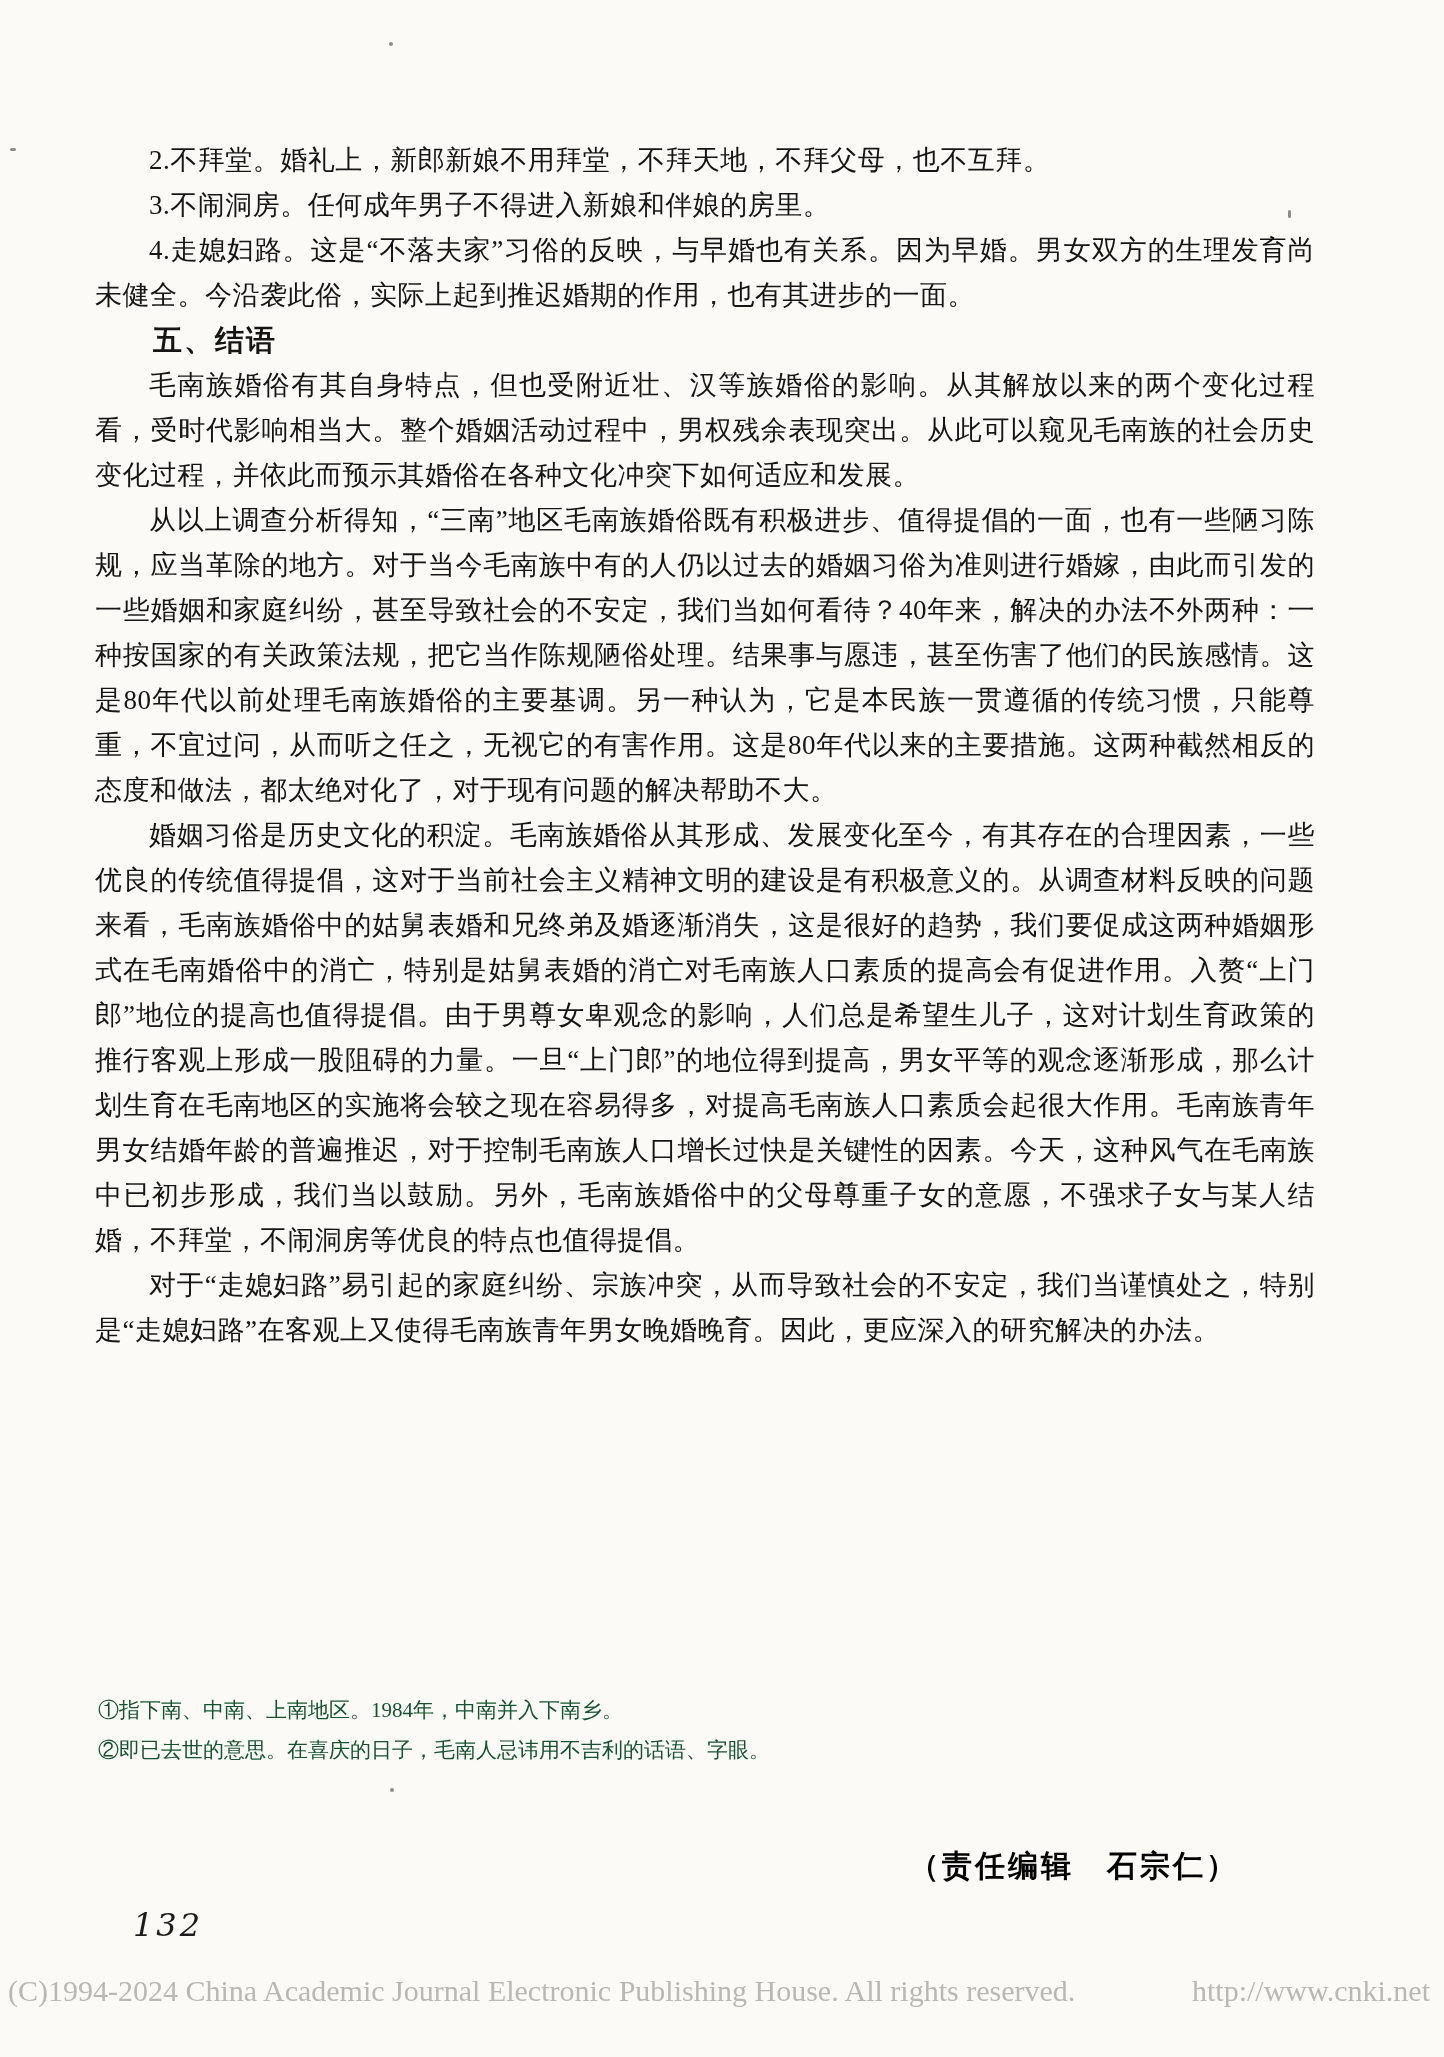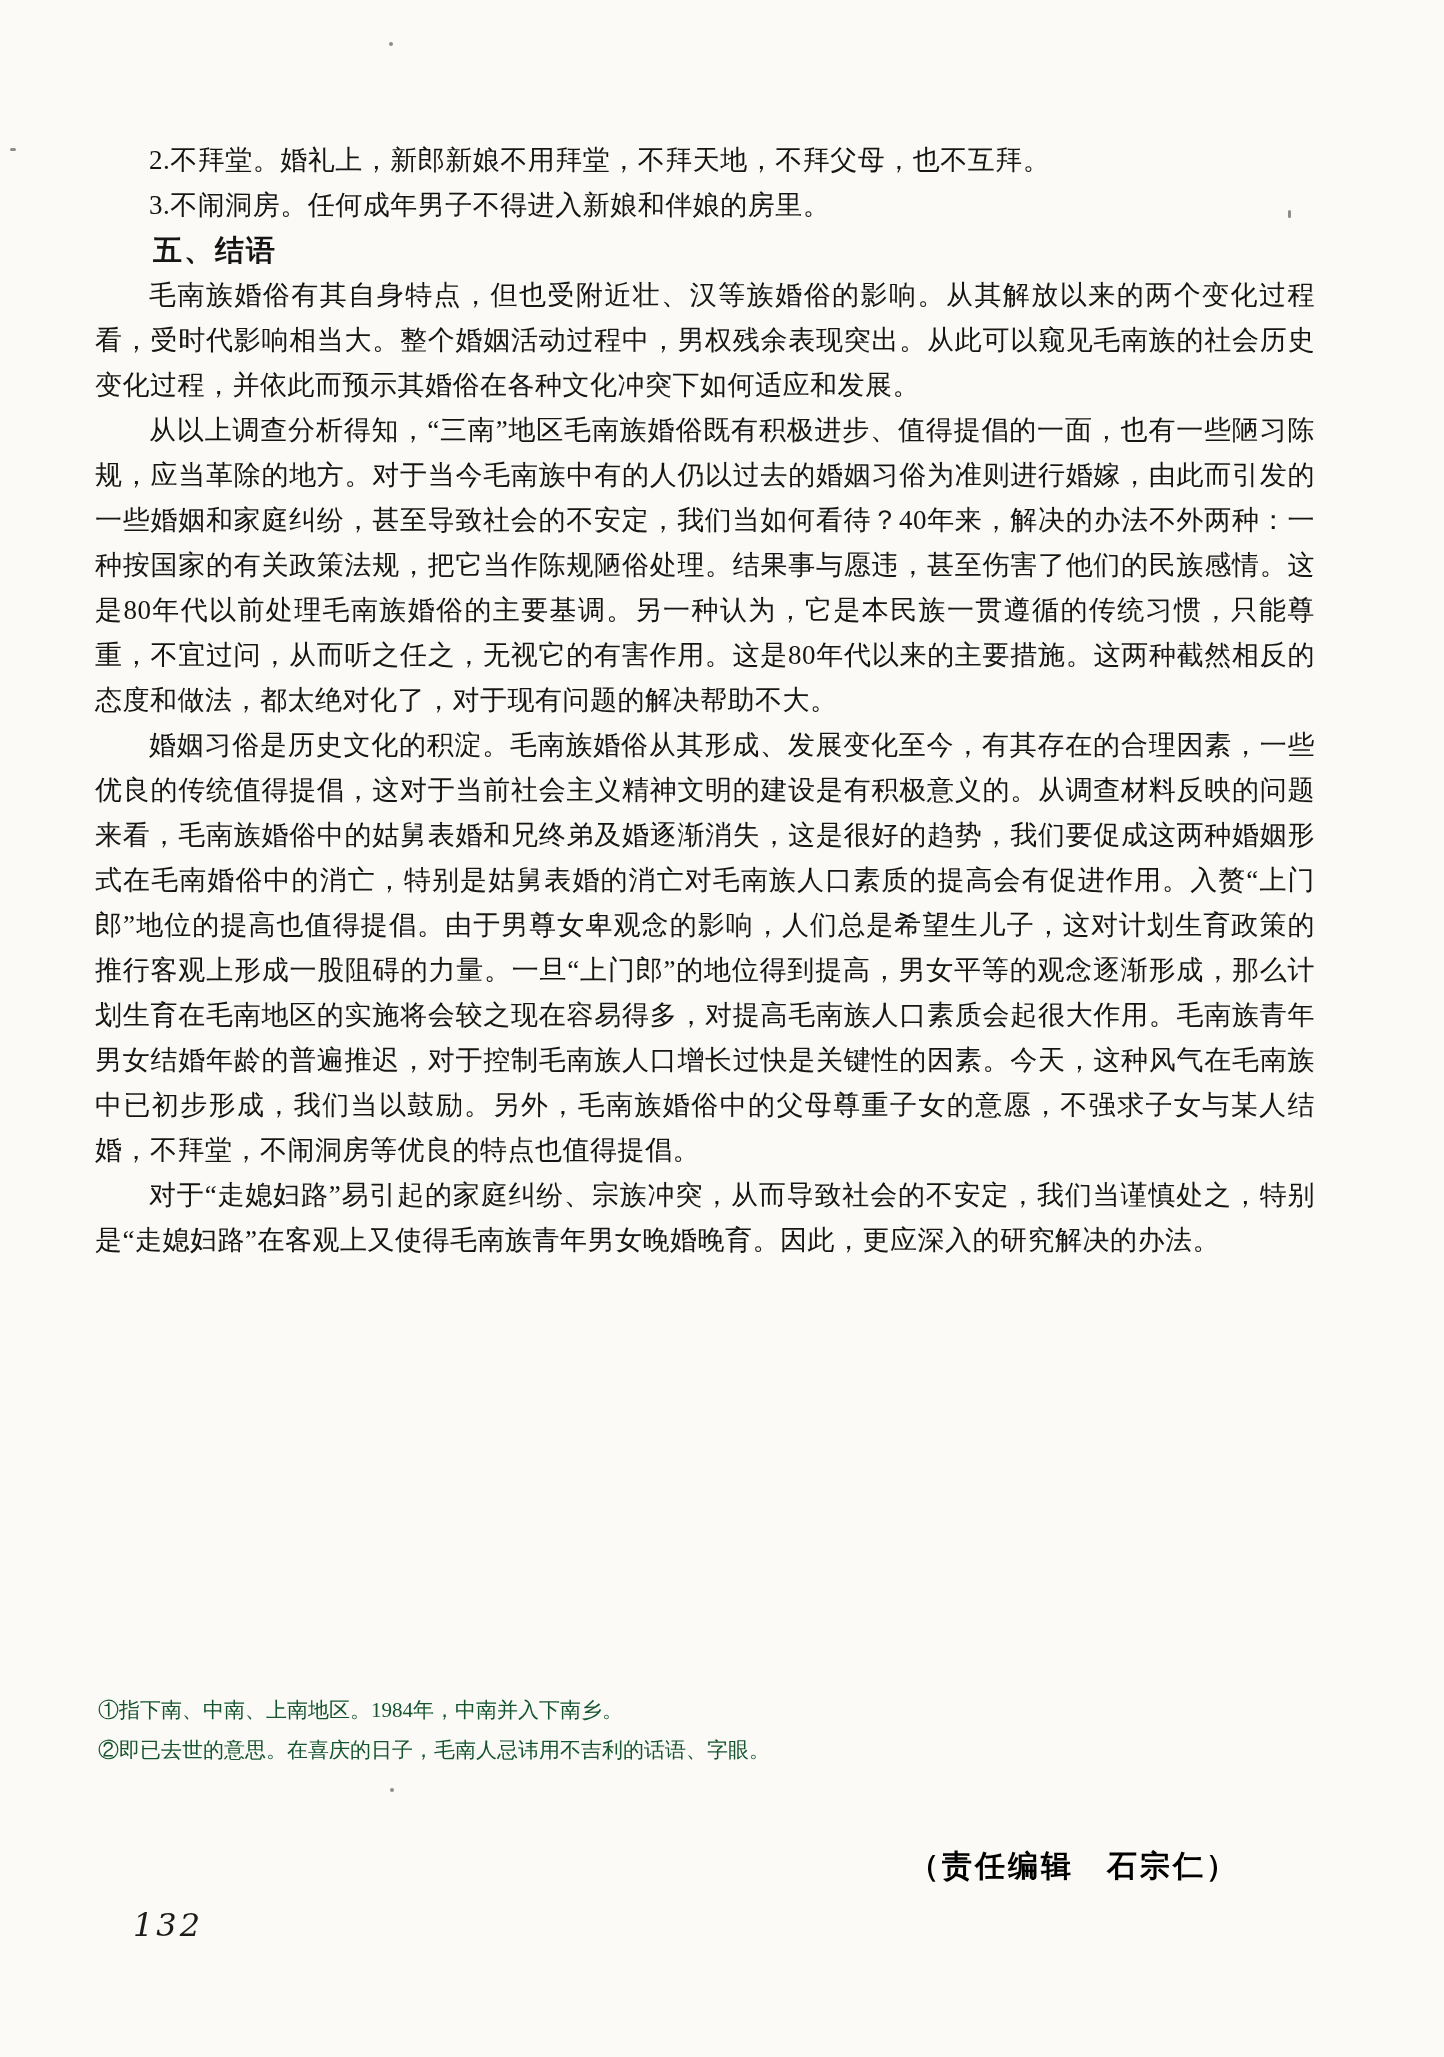--- a/index.html
+++ b/index.html
@@ -70,35 +70,40 @@
   .speck.s4{left:390px;top:1788px;width:4px;height:4px;}
 </style>
 </head>
 <body>
 
 <div class="page">
 
   <main class="article">
     <p>2.不拜堂。婚礼上，新郎新娘不用拜堂，不拜天地，不拜父母，也不互拜。</p>
     <p>3.不闹洞房。任何成年男子不得进入新娘和伴娘的房里。</p>
+    <p>4.走媳妇路。这是“不落夫家”习俗的反映，与早婚也有关系。因为早婚。男女双方的生理发育尚未健全。今沿袭此俗，实际上起到推迟婚期的作用，也有其进步的一面。</p>
     <h2>五、结语</h2>
     <p>毛南族婚俗有其自身特点，但也受附近壮、汉等族婚俗的影响。从其解放以来的两个变化过程看，受时代影响相当大。整个婚姻活动过程中，男权残余表现突出。从此可以窥见毛南族的社会历史变化过程，并依此而预示其婚俗在各种文化冲突下如何适应和发展。</p>
     <p>从以上调查分析得知，“三南”地区毛南族婚俗既有积极进步、值得提倡的一面，也有一些陋习陈规，应当革除的地方。对于当今毛南族中有的人仍以过去的婚姻习俗为准则进行婚嫁，由此而引发的一些婚姻和家庭纠纷，甚至导致社会的不安定，我们当如何看待？40年来，解决的办法不外两种：一种按国家的有关政策法规，把它当作陈规陋俗处理。结果事与愿违，甚至伤害了他们的民族感情。这是80年代以前处理毛南族婚俗的主要基调。另一种认为，它是本民族一贯遵循的传统习惯，只能尊重，不宜过问，从而听之任之，无视它的有害作用。这是80年代以来的主要措施。这两种截然相反的态度和做法，都太绝对化了，对于现有问题的解决帮助不大。</p>
     <p>婚姻习俗是历史文化的积淀。毛南族婚俗从其形成、发展变化至今，有其存在的合理因素，一些优良的传统值得提倡，这对于当前社会主义精神文明的建设是有积极意义的。从调查材料反映的问题来看，毛南族婚俗中的姑舅表婚和兄终弟及婚逐渐消失，这是很好的趋势，我们要促成这两种婚姻形式在毛南婚俗中的消亡，特别是姑舅表婚的消亡对毛南族人口素质的提高会有促进作用。入赘“上门郎”地位的提高也值得提倡。由于男尊女卑观念的影响，人们总是希望生儿子，这对计划生育政策的推行客观上形成一股阻碍的力量。一旦“上门郎”的地位得到提高，男女平等的观念逐渐形成，那么计划生育在毛南地区的实施将会较之现在容易得多，对提高毛南族人口素质会起很大作用。毛南族青年男女结婚年龄的普遍推迟，对于控制毛南族人口增长过快是关键性的因素。今天，这种风气在毛南族中已初步形成，我们当以鼓励。另外，毛南族婚俗中的父母尊重子女的意愿，不强求子女与某人结婚，不拜堂，不闹洞房等优良的特点也值得提倡。</p>
     <p>对于“走媳妇路”易引起的家庭纠纷、宗族冲突，从而导致社会的不安定，我们当谨慎处之，特别是“走媳妇路”在客观上又使得毛南族青年男女晚婚晚育。因此，更应深入的研究解决的办法。</p>
   </main>
 
   <section class="footnotes">
     <p>①指下南、中南、上南地区。1984年，中南并入下南乡。</p>
     <p>②即已去世的意思。在喜庆的日子，毛南人忌讳用不吉利的话语、字眼。</p>
   </section>
 
   <div class="editor-credit">（责任编辑　石宗仁）</div>
 
   <div class="page-number">132</div>
 
+  <footer class="footer">
+    <span>(C)1994-2024 China Academic Journal Electronic Publishing House. All rights reserved.</span>
+    <span>http://www.cnki.net</span>
+  </footer>
 
   <div class="speck s1"></div>
   <div class="speck s2"></div>
   <div class="speck s3"></div>
   <div class="speck s4"></div>
 
 </div>
 
 </body></html>

